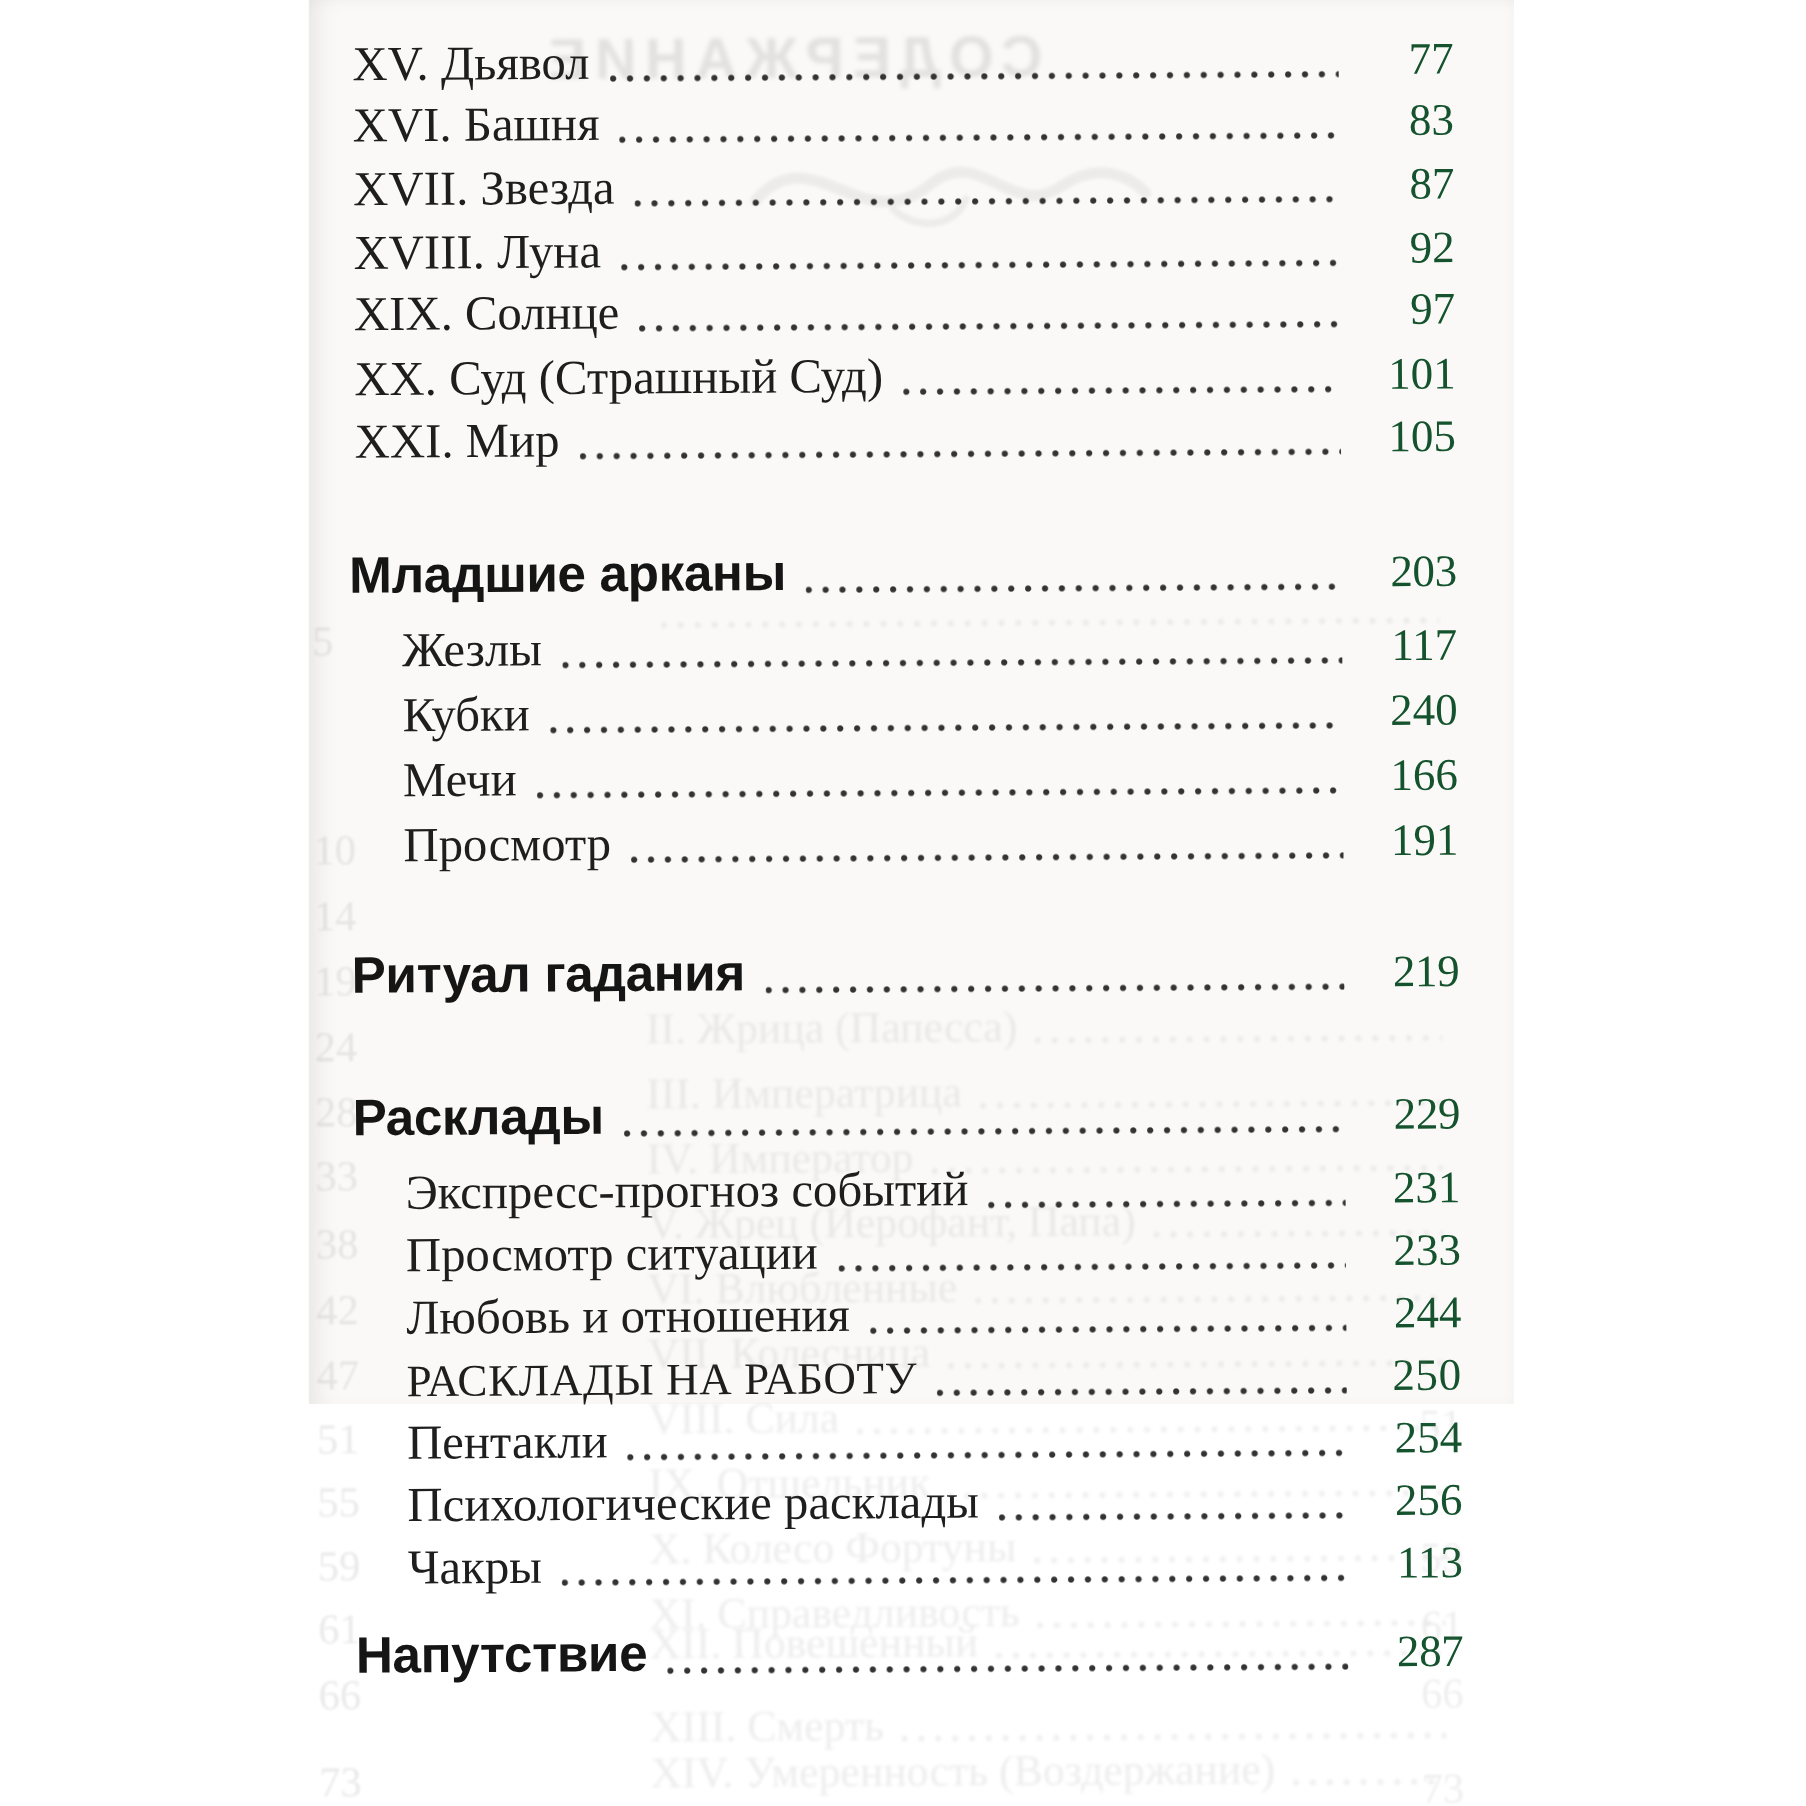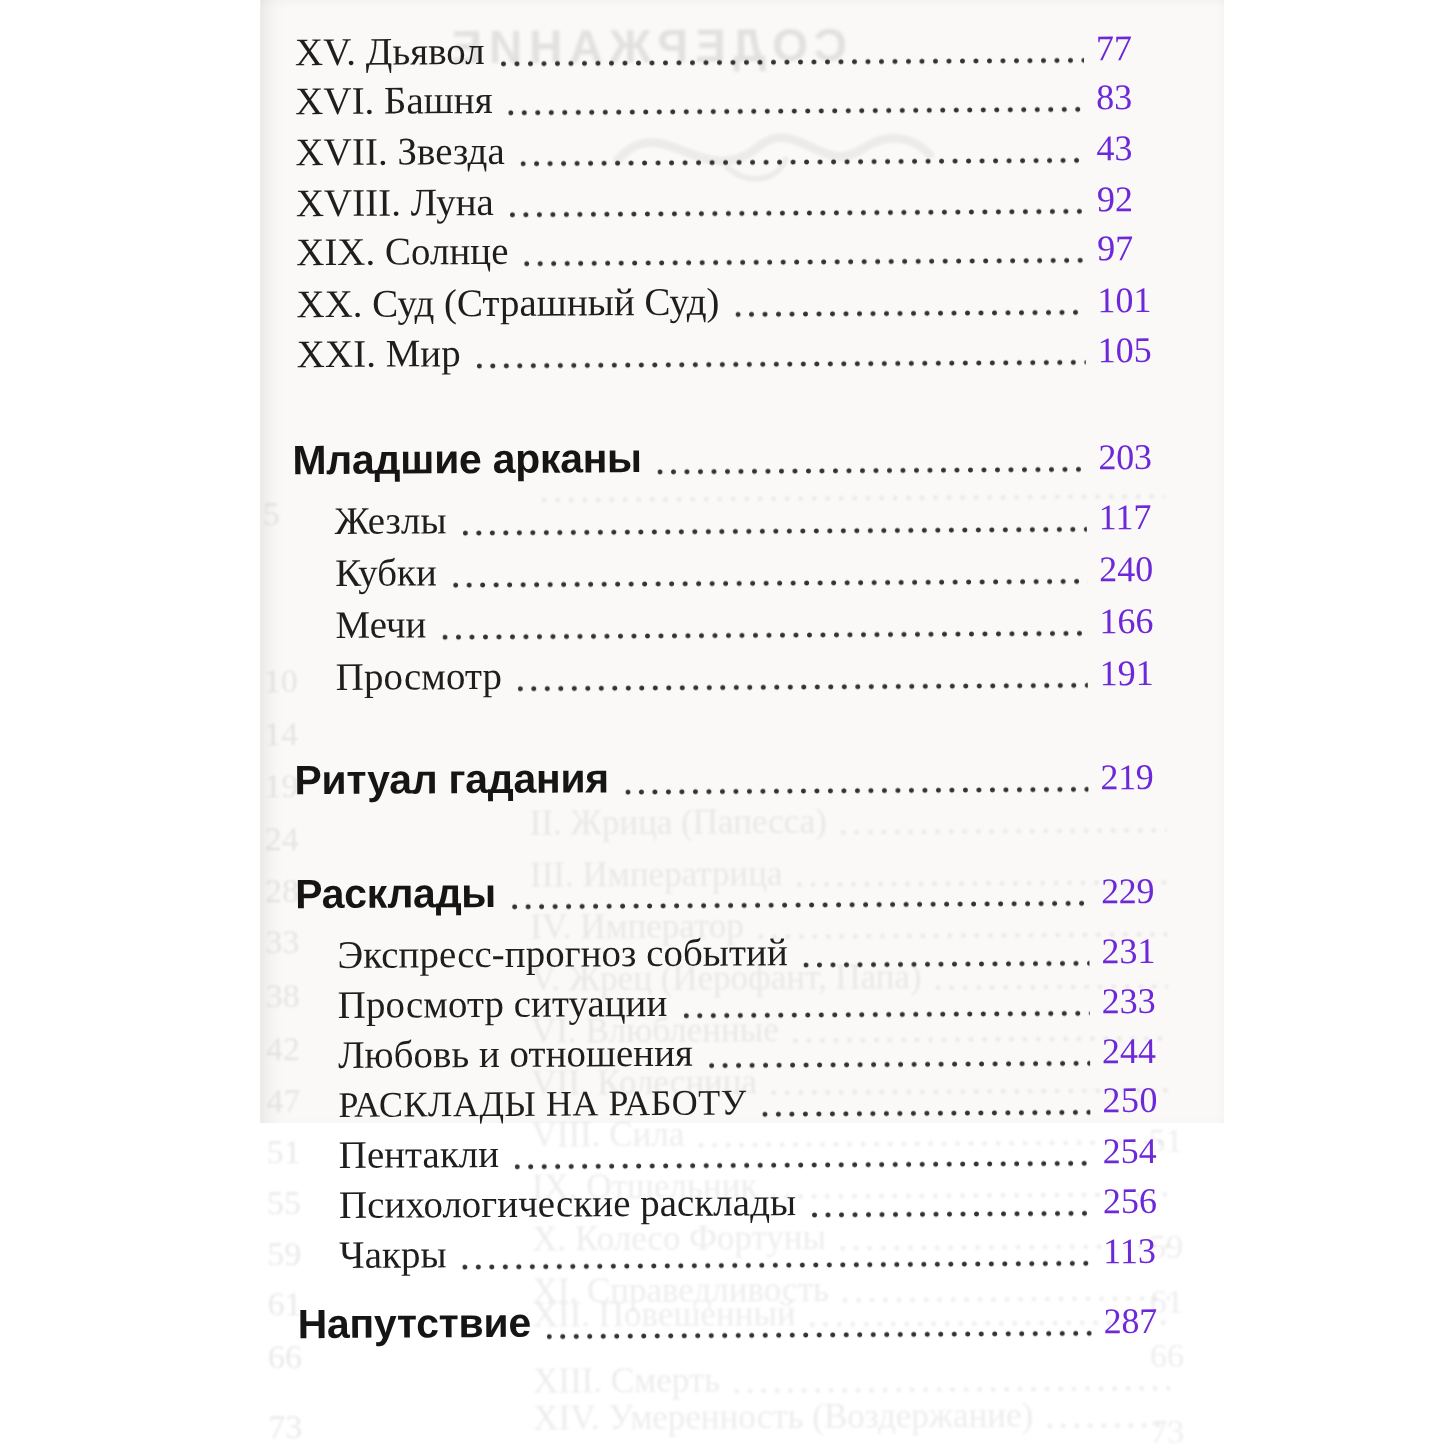--- a/index.html
+++ b/index.html
@@ -5,21 +5,21 @@
   html,body{margin:0;padding:0;background:#ffffff;}
   body{width:1445px;height:1445px;position:relative;overflow:hidden;
        font-family:"Liberation Serif","DejaVu Serif",serif;}
 
   
   .page{position:absolute;left:247px;top:0;width:963px;height:1123px;
         background:#faf9f7;
         border-left:1px solid #eeedea;
         box-shadow:inset 16px 0 22px -14px rgba(0,0,0,.10),
                    inset -8px 0 16px -12px rgba(0,0,0,.05),
-                   inset 0 10px 18px -14px rgba(0,0,0,.05);margin-left:13px;}
+                   inset 0 10px 18px -14px rgba(0,0,0,.05);}
 
   .tilt{position:absolute;inset:0;transform:rotate(-0.35deg);
         transform-origin:60px 720px;}
 
   
   .row{position:absolute;right:44px;display:flex;align-items:baseline;
        white-space:nowrap;}
   .row .label{flex:0 0 auto;}
   .roman{left:38px;font:400 39px/44px "Liberation Serif","DejaVu Serif",serif;
          color:#1e1e1e;}
@@ -27,21 +27,21 @@
        color:#1e1e1e;}
   .caps{left:75px;font:400 36px/44px "Liberation Serif","DejaVu Serif",serif;
         color:#1e1e1e;letter-spacing:.5px;}
   .head{left:33px;font:700 41px/46px "Liberation Sans","DejaVu Sans",sans-serif;
         color:#151515;letter-spacing:-.3px;}
   .dots{flex:1 1 auto;align-self:flex-end;height:10px;margin:0 0 5px 16px;
         background-image:radial-gradient(circle at 2.5px 5px,#333 2px,rgba(0,0,0,0) 2.9px);
         background-size:13.5px 10px;background-repeat:repeat-x;
         background-position:left bottom;}
   .num{flex:0 0 auto;font:400 36px/44px "Liberation Serif","DejaVu Serif",serif;
-       color:#6d28d9;min-width:80px;text-align:left;padding-left:12px;}
+       color:#14532d;min-width:80px;text-align:right;padding-left:12px;}
 
   
   .ghost-title{position:absolute;top:20px;left:210px;width:380px;
         text-align:center;transform:scaleX(-1);
         font:700 46px/56px "Liberation Sans","DejaVu Sans",sans-serif;
         letter-spacing:7px;color:#8d8d8d;opacity:.22;filter:blur(1.6px);}
   .ghost-flourish{position:absolute;left:350px;top:100px;opacity:.12;
         filter:blur(1.3px);}
   .ghost-line{position:absolute;left:268px;right:58px;display:flex;
         align-items:baseline;white-space:nowrap;
@@ -78,21 +78,21 @@
         <span class="num">77</span>
       </div>
     <div class="row roman" style="top:79px">
         <span class="label">XVI. Башня</span>
         <span class="dots"></span>
         <span class="num">83</span>
       </div>
     <div class="row roman" style="top:130px">
         <span class="label">XVII. Звезда</span>
         <span class="dots"></span>
-        <span class="num">43</span>
+        <span class="num">87</span>
       </div>
     <div class="row roman" style="top:181px">
         <span class="label">XVIII. Луна</span>
         <span class="dots"></span>
         <span class="num">92</span>
       </div>
     <div class="row roman" style="top:230px">
         <span class="label">XIX. Солнце</span>
         <span class="dots"></span>
         <span class="num">97</span>

